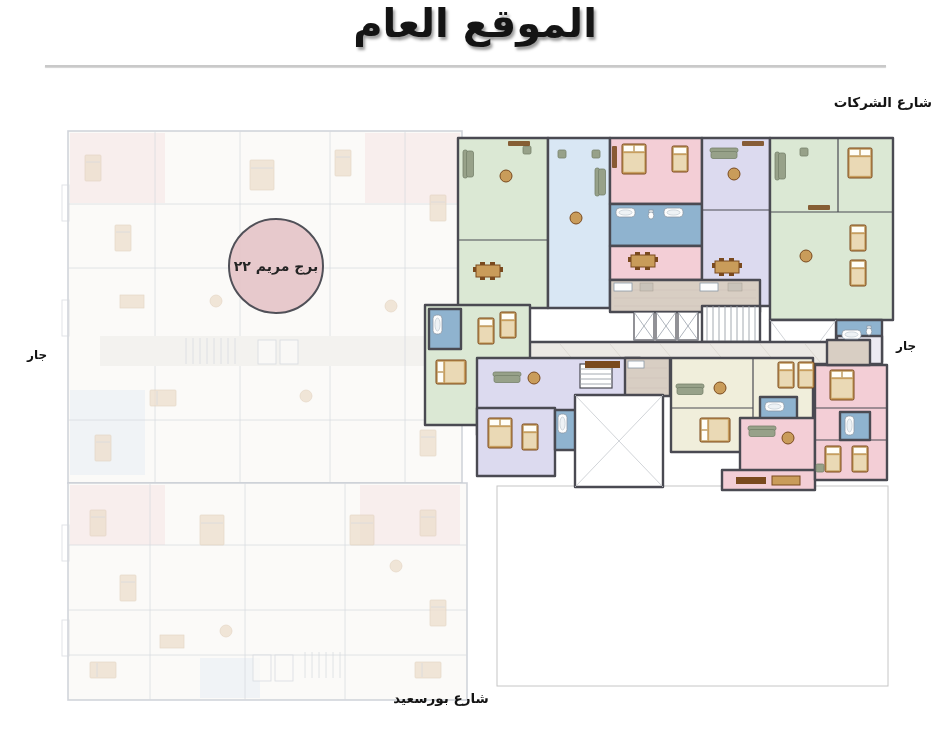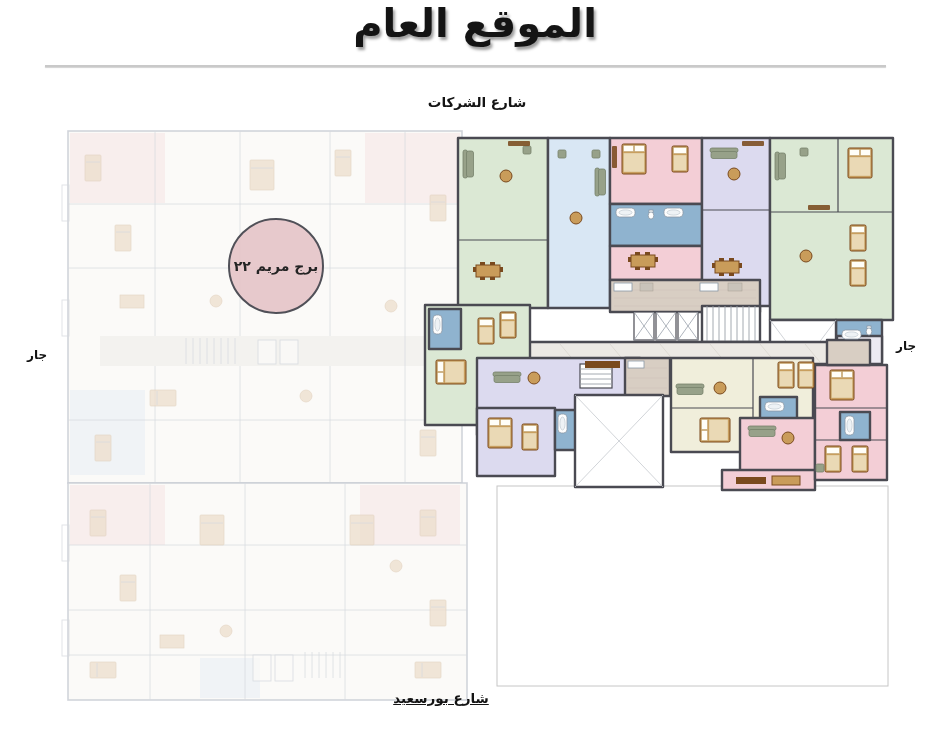--- a/index.html
+++ b/index.html
@@ -4,22 +4,22 @@
 <style>
   html,body{margin:0;padding:0;background:#ffffff;}
   body{width:950px;height:740px;overflow:hidden;}
   .stage{position:relative;width:930px;height:740px;font-family:"DejaVu Sans",sans-serif;color:var(--text,#1a1a1a);background:#fff;}
   .title{position:absolute;top:0px;left:0;width:950px;margin:0;text-align:center;
          font-size:40px;font-weight:bold;color:#141414;
          text-shadow:2px 3px 3px rgba(0,0,0,.38);}
   .divider{position:absolute;top:65px;left:45px;width:841px;height:2px;
            background:var(--divider,#c9c9c9);box-shadow:0 1px 1px rgba(0,0,0,.18);}
   .lbl{position:absolute;font-weight:bold;color:#141414;white-space:nowrap;}
-  .street-top{top:94px;left:11px;width:932px;text-align:center;font-size:13.5px;}
-  .street-bottom{top:690px;left:0;width:882px;text-align:center;font-size:13.5px;text-decoration:underline;}
+  .street-top{top:94px;left:0;width:932px;text-align:right;font-size:13.5px;}
+  .street-bottom{top:690px;left:0;width:882px;text-align:center;font-size:13.5px;}
   .neighbor-left{top:348px;left:27px;font-size:12px;}
   .neighbor-right{top:339px;left:896px;font-size:12px;}
   .plan-svg{position:absolute;left:0;top:0;}
   .tower-circle{position:absolute;width:92px;height:92px;border-radius:50%;
     background:var(--circle-fill,#e6c6c9);border:2px solid #44444c;opacity:.93;
     display:flex;align-items:center;justify-content:center;text-align:right;
     font-weight:bold;font-size:14px;color:#141414;letter-spacing:1px;}
   .t22{left:228px;top:218px;}
   .t24{left:225px;top:556px;}
 

